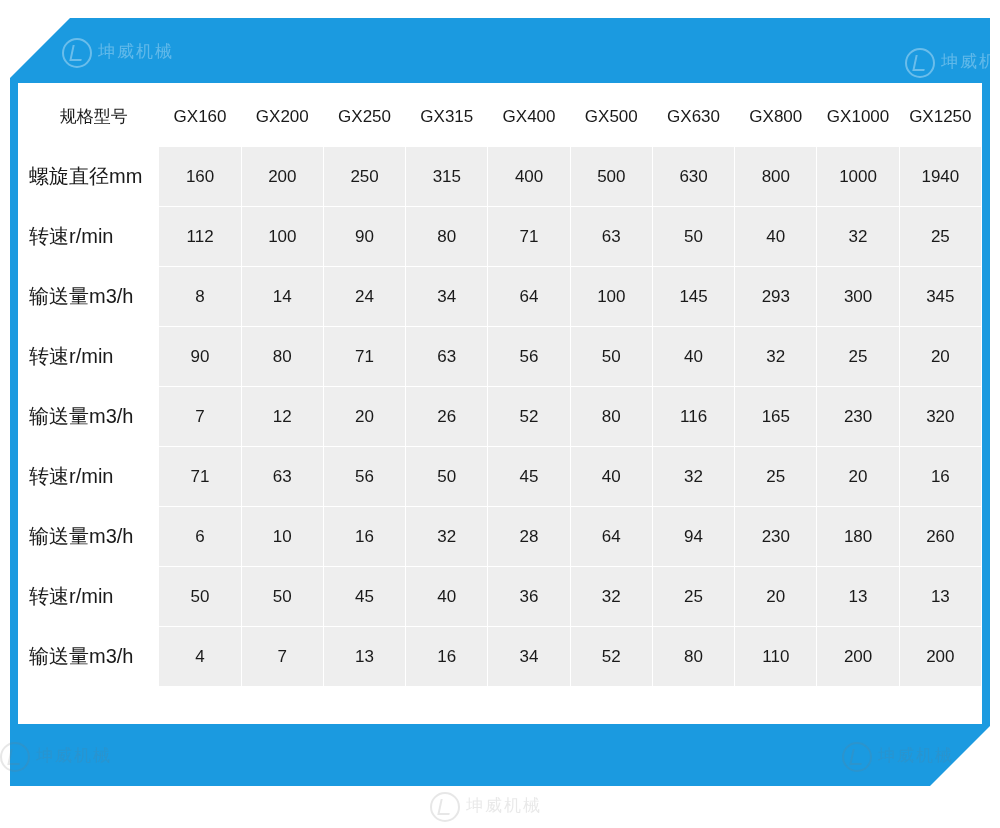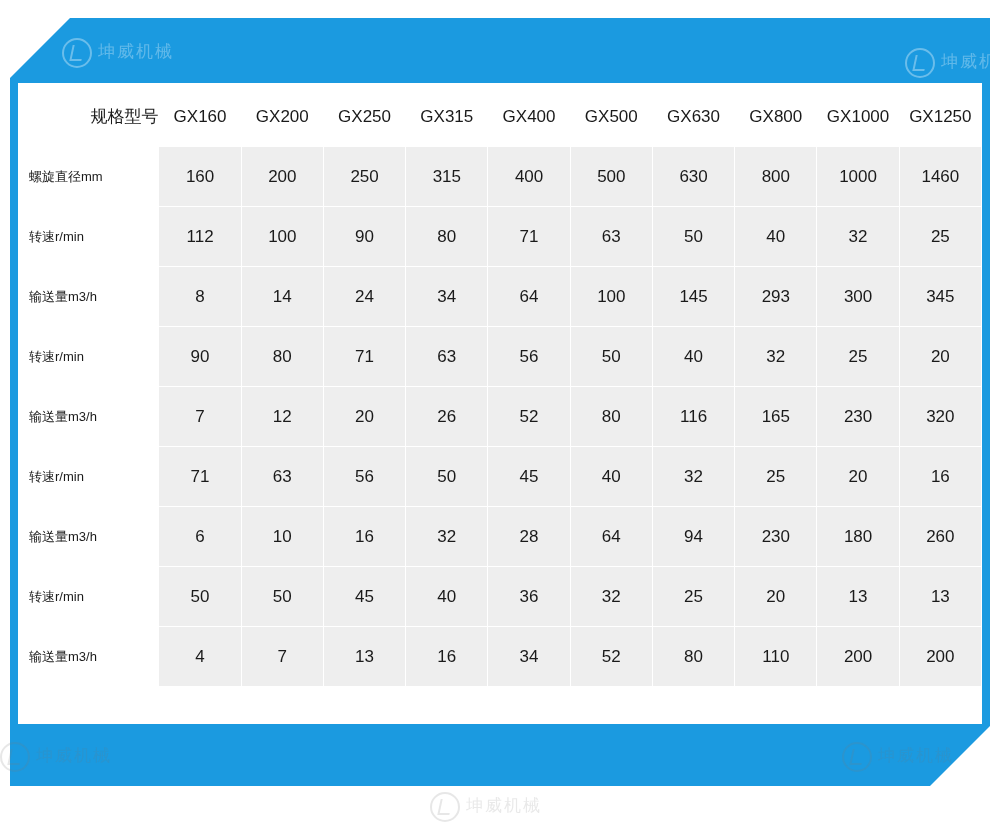--- a/index.html
+++ b/index.html
@@ -108,28 +108,28 @@
     vertical-align: middle;
     font-size: 17px;
     color: #1a1a1a;
     background: #eeeeee;
     padding: 0;
   }
   table.spec td.label {
     background: #ffffff;
     text-align: left;
     padding-left: 10px;
-    font-size: 13px;
+    font-size: 20px;
   }
   table.spec tr.header td {
     background: #ffffff;
     font-size: 17px;
   }
   table.spec tr.header td.label {
-    text-align: right;
+    text-align: center;
   }
   table.spec col.c0 { width: 140px; }
   table.spec col.cx { width: 82px; }
 </style>
 </head>
 <body>
 
 <div id="page">
 
   <div class="frame">
@@ -176,21 +176,21 @@
           <td class="label">螺旋直径mm</td>
           <td>160</td>
           <td>200</td>
           <td>250</td>
           <td>315</td>
           <td>400</td>
           <td>500</td>
           <td>630</td>
           <td>800</td>
           <td>1000</td>
-          <td>1460</td>
+          <td>1940</td>
         </tr>
         <tr>
           <td class="label">转速r/min</td>
           <td>112</td>
           <td>100</td>
           <td>90</td>
           <td>80</td>
           <td>71</td>
           <td>63</td>
           <td>50</td>

